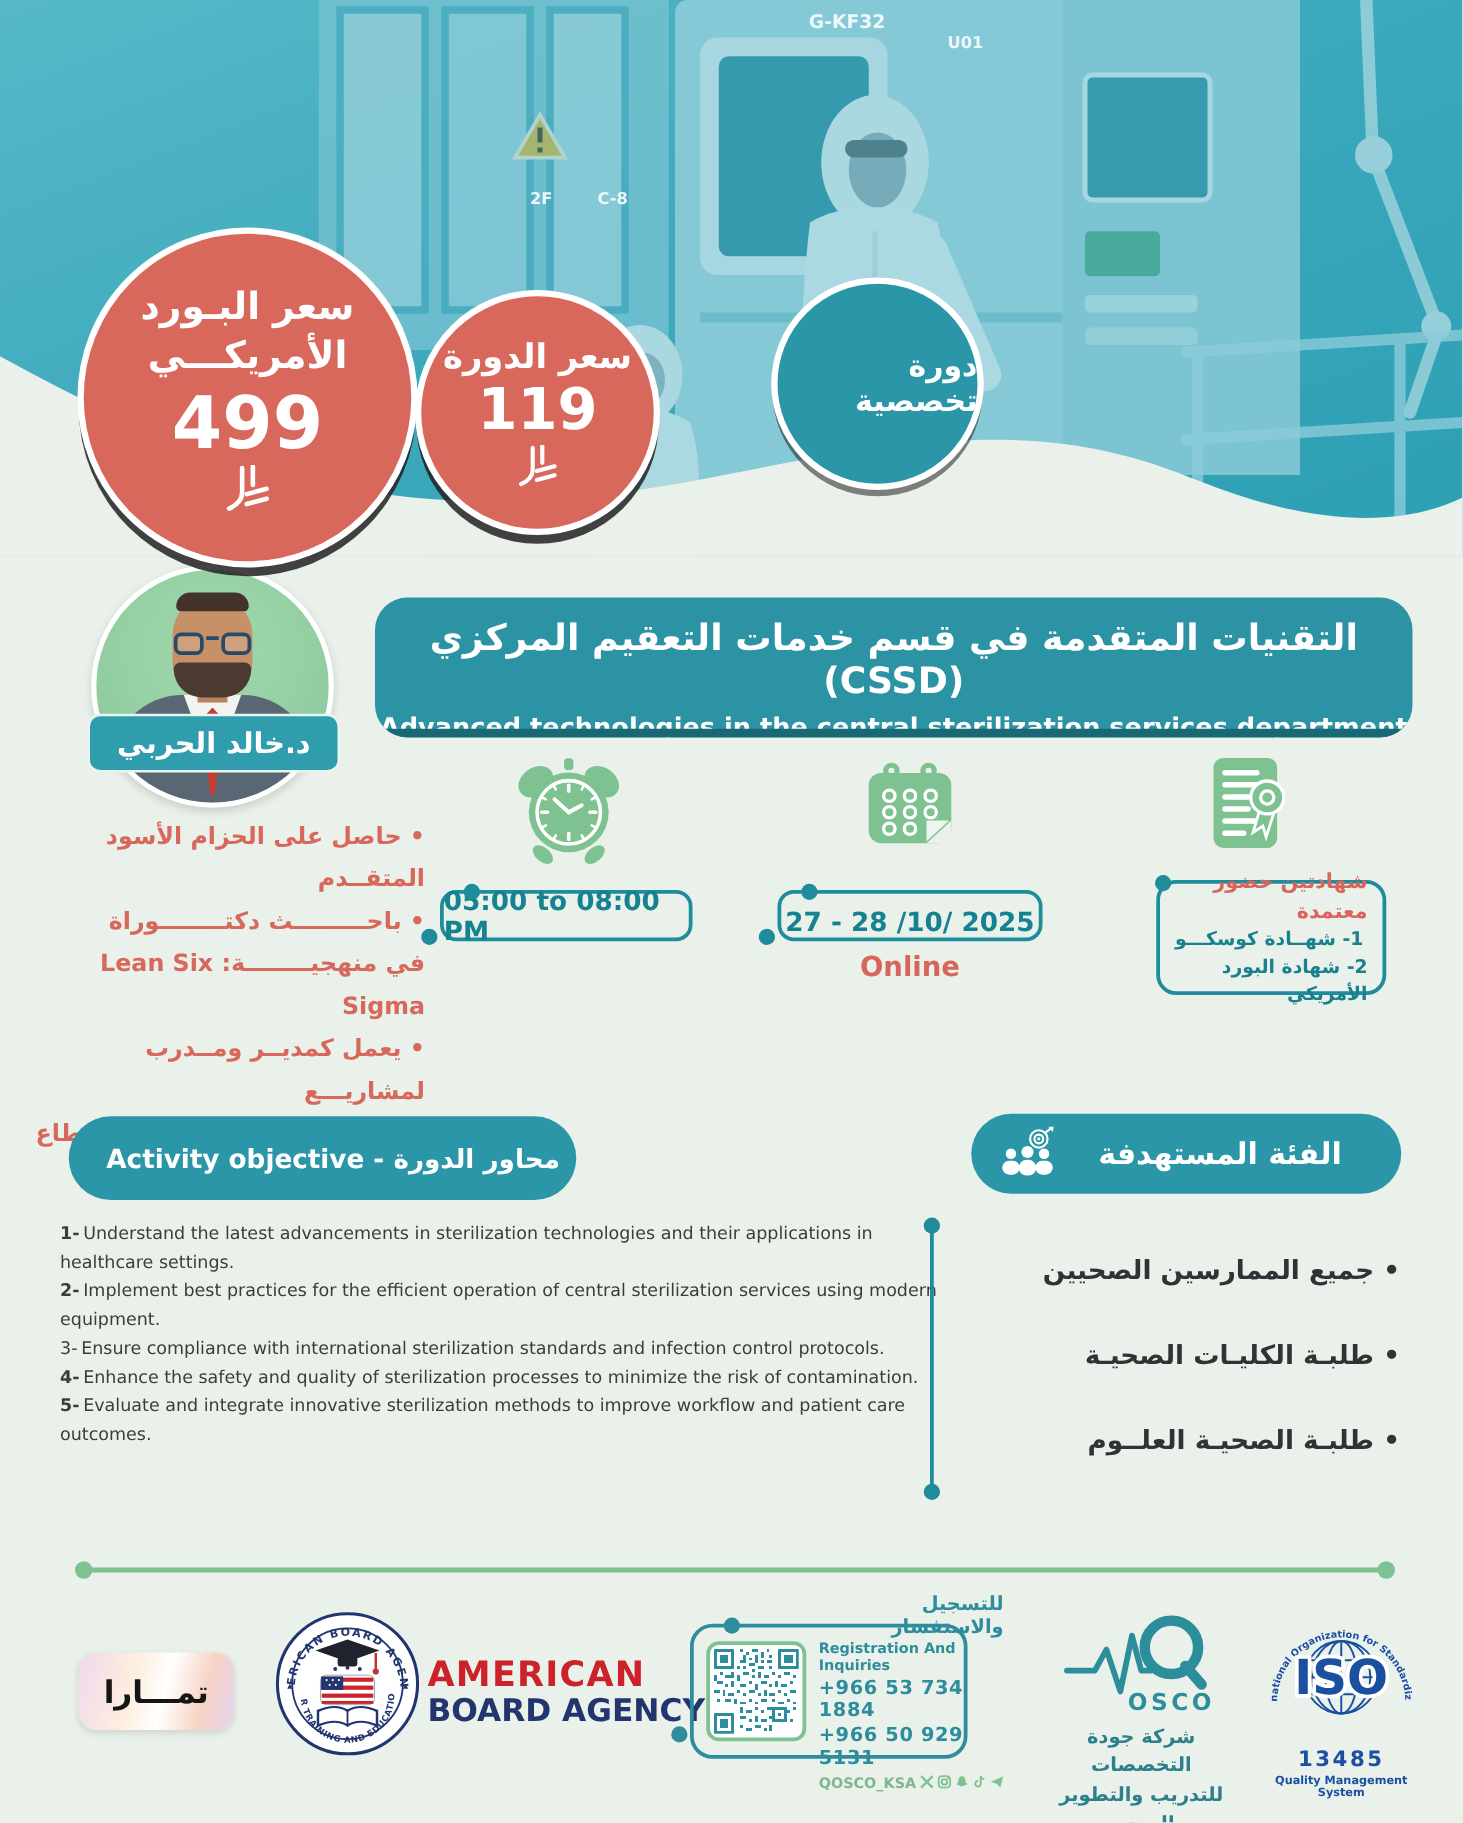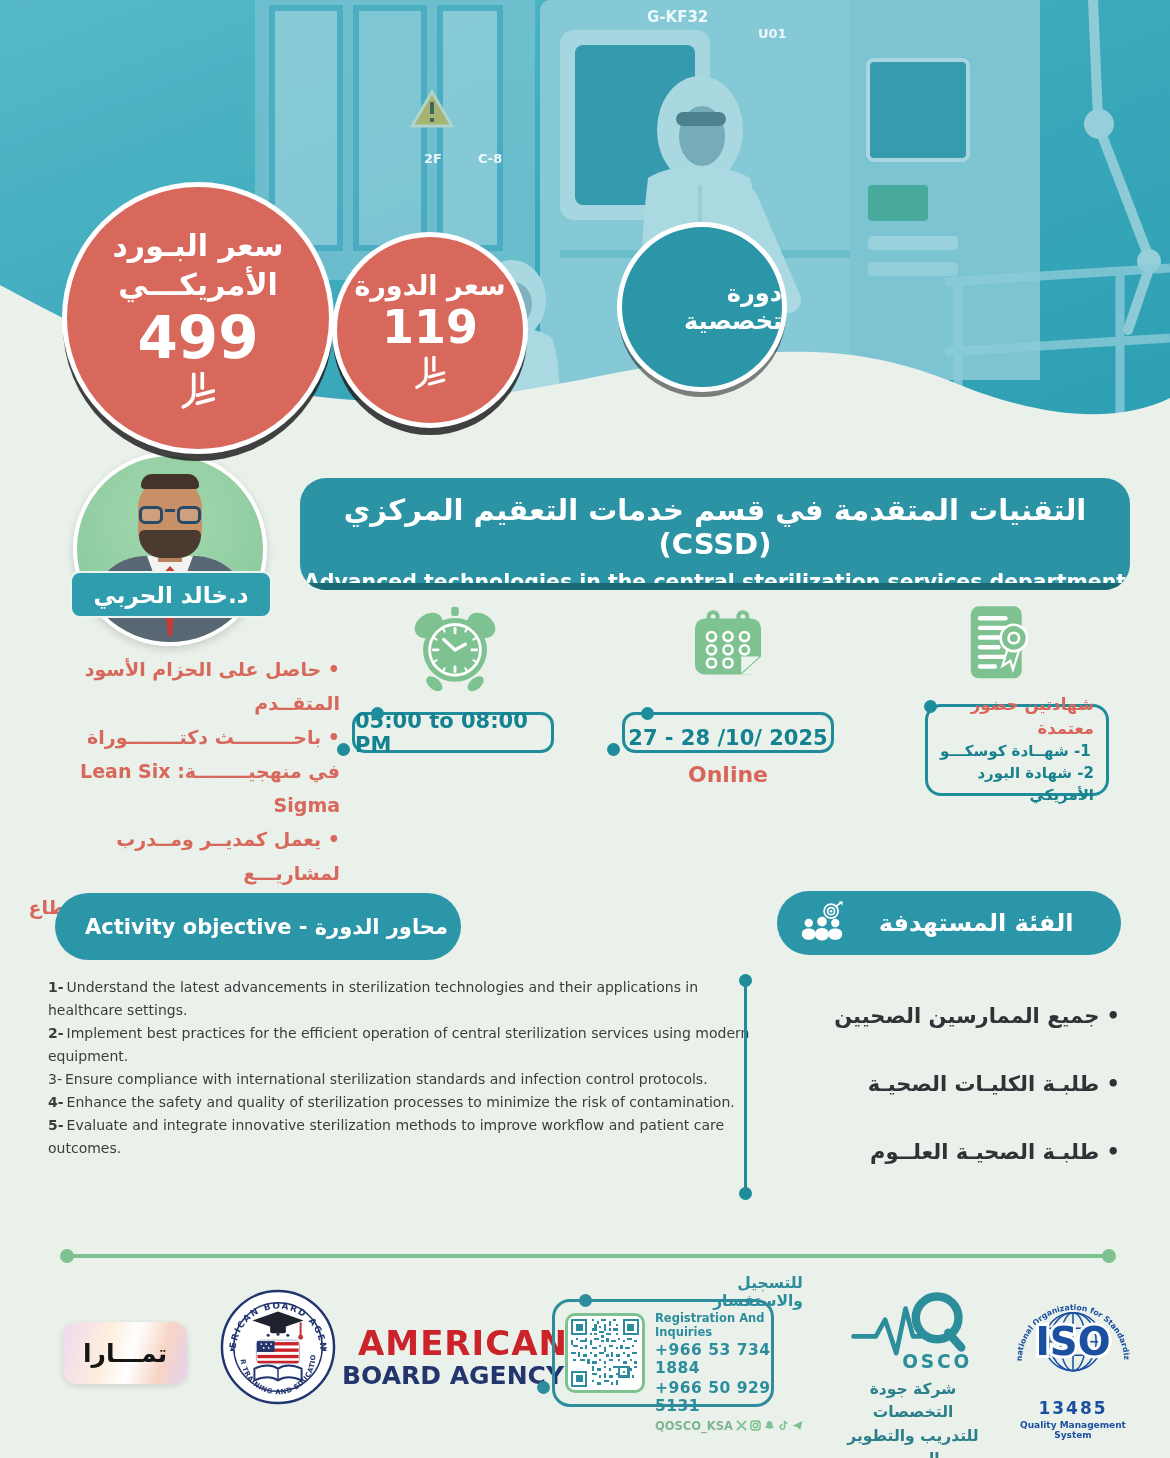--- a/index.html
+++ b/index.html
@@ -88,21 +88,21 @@
 
   
   #fdivider{position:absolute;left:66px;top:1254px;width:1044px;height:4px;background:#7fc292;border-radius:2px;}
   .fdot{position:absolute;top:-5px;width:14px;height:14px;border-radius:50%;background:#7fc292;}
   #tamara{position:absolute;left:63px;top:1322px;width:124px;height:62px;border-radius:14px;
           background:linear-gradient(105deg,#efd9ee,#fdeede 35%,#ffffff 55%,#f7d4c4 78%,#e5d3ef);
           display:flex;align-items:center;justify-content:center;font-size:25px;font-weight:bold;color:#151515;
           box-shadow:0 2px 6px rgba(0,0,0,.12);}
   #aba-seal{position:absolute;left:219px;top:1288px;}
   #aba-text{position:absolute;left:342px;top:1324px;line-height:1.12;}
-  .aba1{font-size:34px;font-weight:bold;color:#cc2229;letter-spacing:1px;margin-left:16px;}
+  .aba1{font-size:28px;font-weight:bold;color:#cc2229;letter-spacing:1px;}
   .aba2{font-size:25px;font-weight:bold;color:#23356e;}
   #qrbox{position:absolute;left:528px;top:1299px;width:222px;height:108px;border:3px solid #2e8d9d;
          border-radius:18px;display:flex;align-items:center;gap:10px;padding:0 10px;box-sizing:border-box;margin-left:24px;}
   #qr{width:80px;height:80px;border:3px solid #7fc292;border-radius:10px;background:#fff;padding:3px;box-sizing:border-box;flex:none;}
   .contact{flex:1;color:#2e8d9d;}
   .c-ar{font-size:15.5px;font-weight:bold;text-align:right;direction:rtl;}
   .c-en{font-size:11.5px;font-weight:bold;margin-top:1px;}
   .c-ph{font-size:15.5px;font-weight:bold;letter-spacing:.5px;margin-top:2px;}
   .c-handle{display:flex;align-items:center;gap:3px;margin-top:4px;color:#7fb591;font-size:11.5px;font-weight:bold;}
   .c-handle svg{flex:none;}

